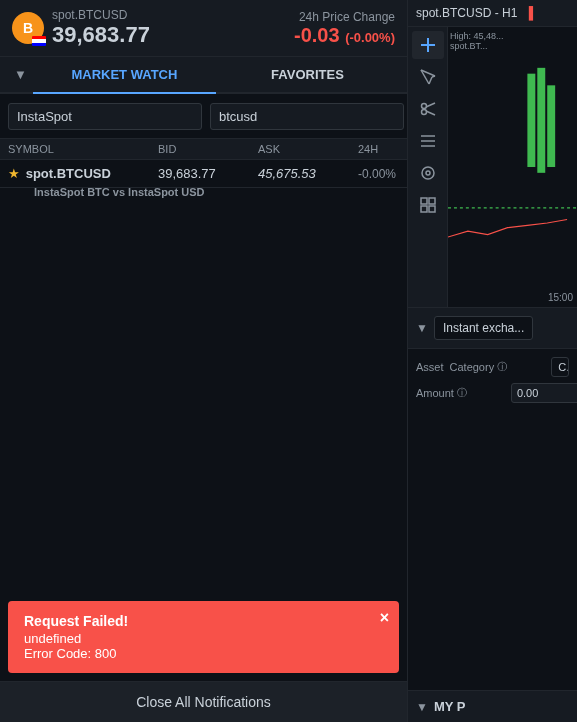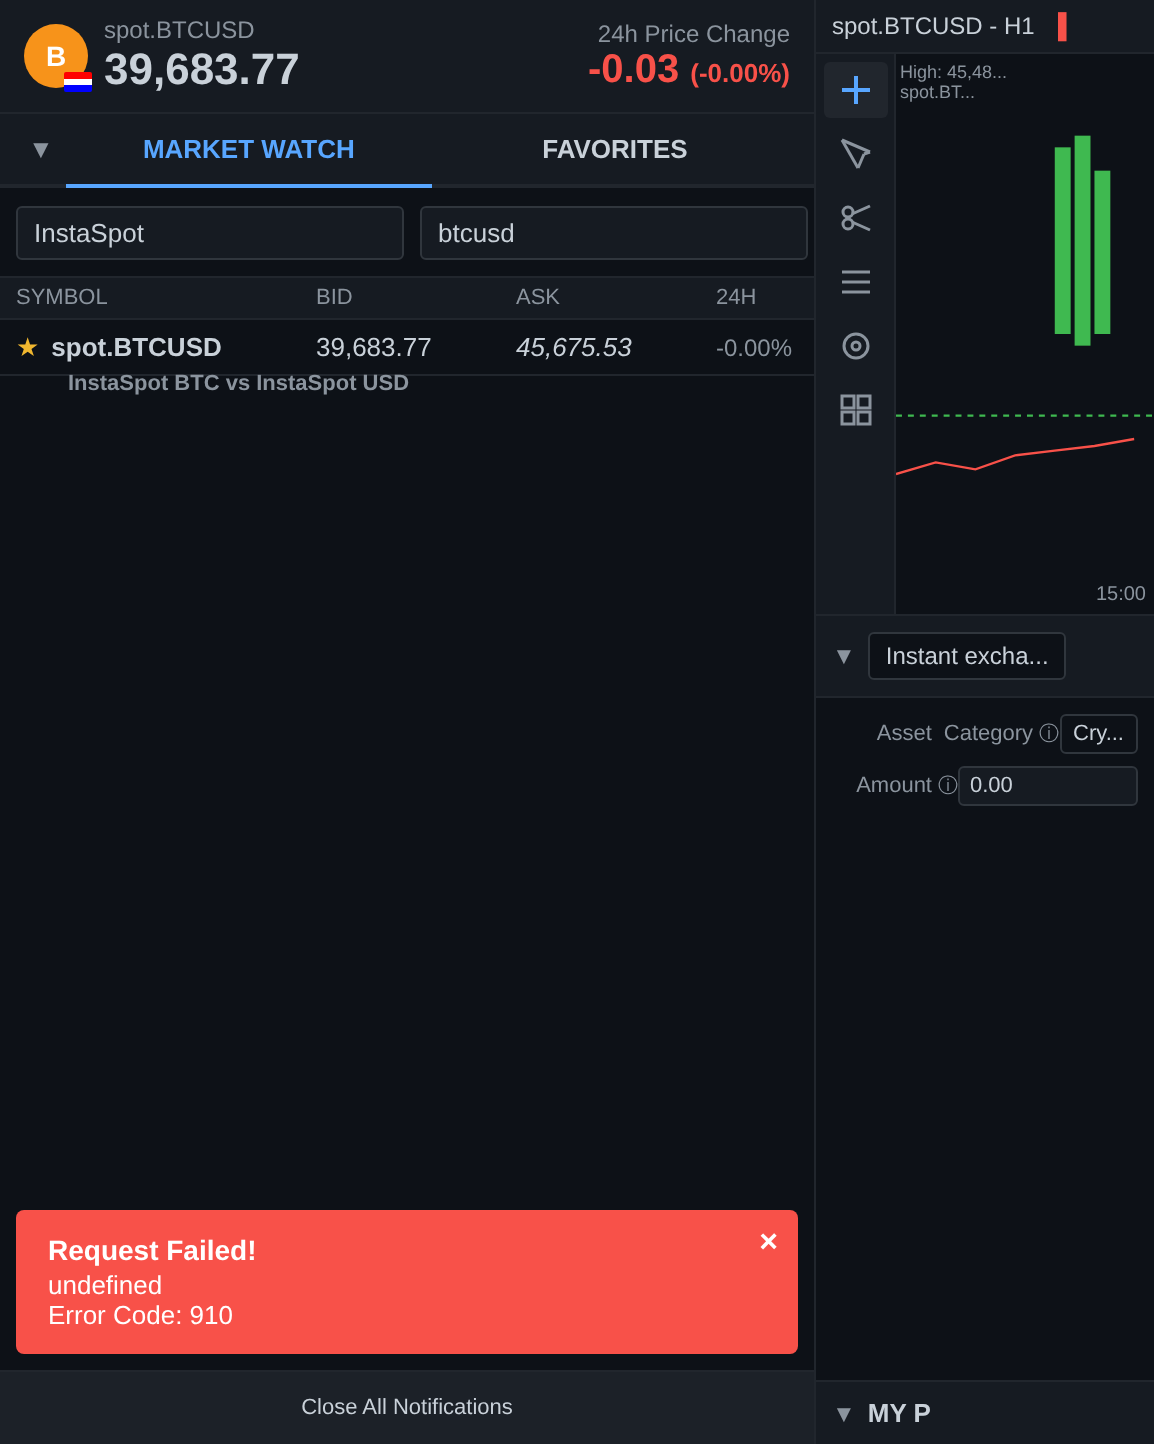--- a/index.html
+++ b/index.html
@@ -236,21 +236,21 @@
       font-weight: bold;
     }
 
     
     .close-all-btn {
       width: 100%;
       background: #1c2128;
       border: none;
       color: #c9d1d9;
       padding: 12px;
-      font-size: 11px;
+      font-size: 14px;
       cursor: pointer;
       text-align: center;
       border-top: 1px solid #21262d;
     }
 
     
     .right-panel {
       width: 169px;
       height: 722px;
       background: #bef264;
@@ -370,22 +370,23 @@
 
     
     .form-section {
       padding: 8px;
       background: #0d1117;
       flex: 1;
     }
     .form-row {
       display: flex;
       align-items: center;
-      justify-content: flex-end;
+      justify-content: flex-start;
       margin-bottom: 6px;
+      gap: 44px;
     }
     .form-label {
       font-size: 11px;
       color: #8b949e;
       display: flex;
       align-items: center;
       gap: 3px;
     }
     .info-icon {
       color: #8b949e;
@@ -506,21 +507,21 @@
     <div class="symbol-sub">InstaSpot BTC vs InstaSpot USD</div>
   </div>
 
   <div class="table-spacer"></div>
 
   <div class="notification-area">
     <div class="error-box">
       <span class="close-x">×</span>
       <div class="error-title">Request Failed!</div>
       <div class="error-sub">undefined</div>
-      <div class="error-code">Error Code: 910</div>
+      <div class="error-code">Error Code: 800</div>
     </div>
   </div>
 
   <button class="close-all-btn">Close All Notifications</button>
 
 </div>
 
 <div class="right-panel">
 
   <div class="chart-header">

